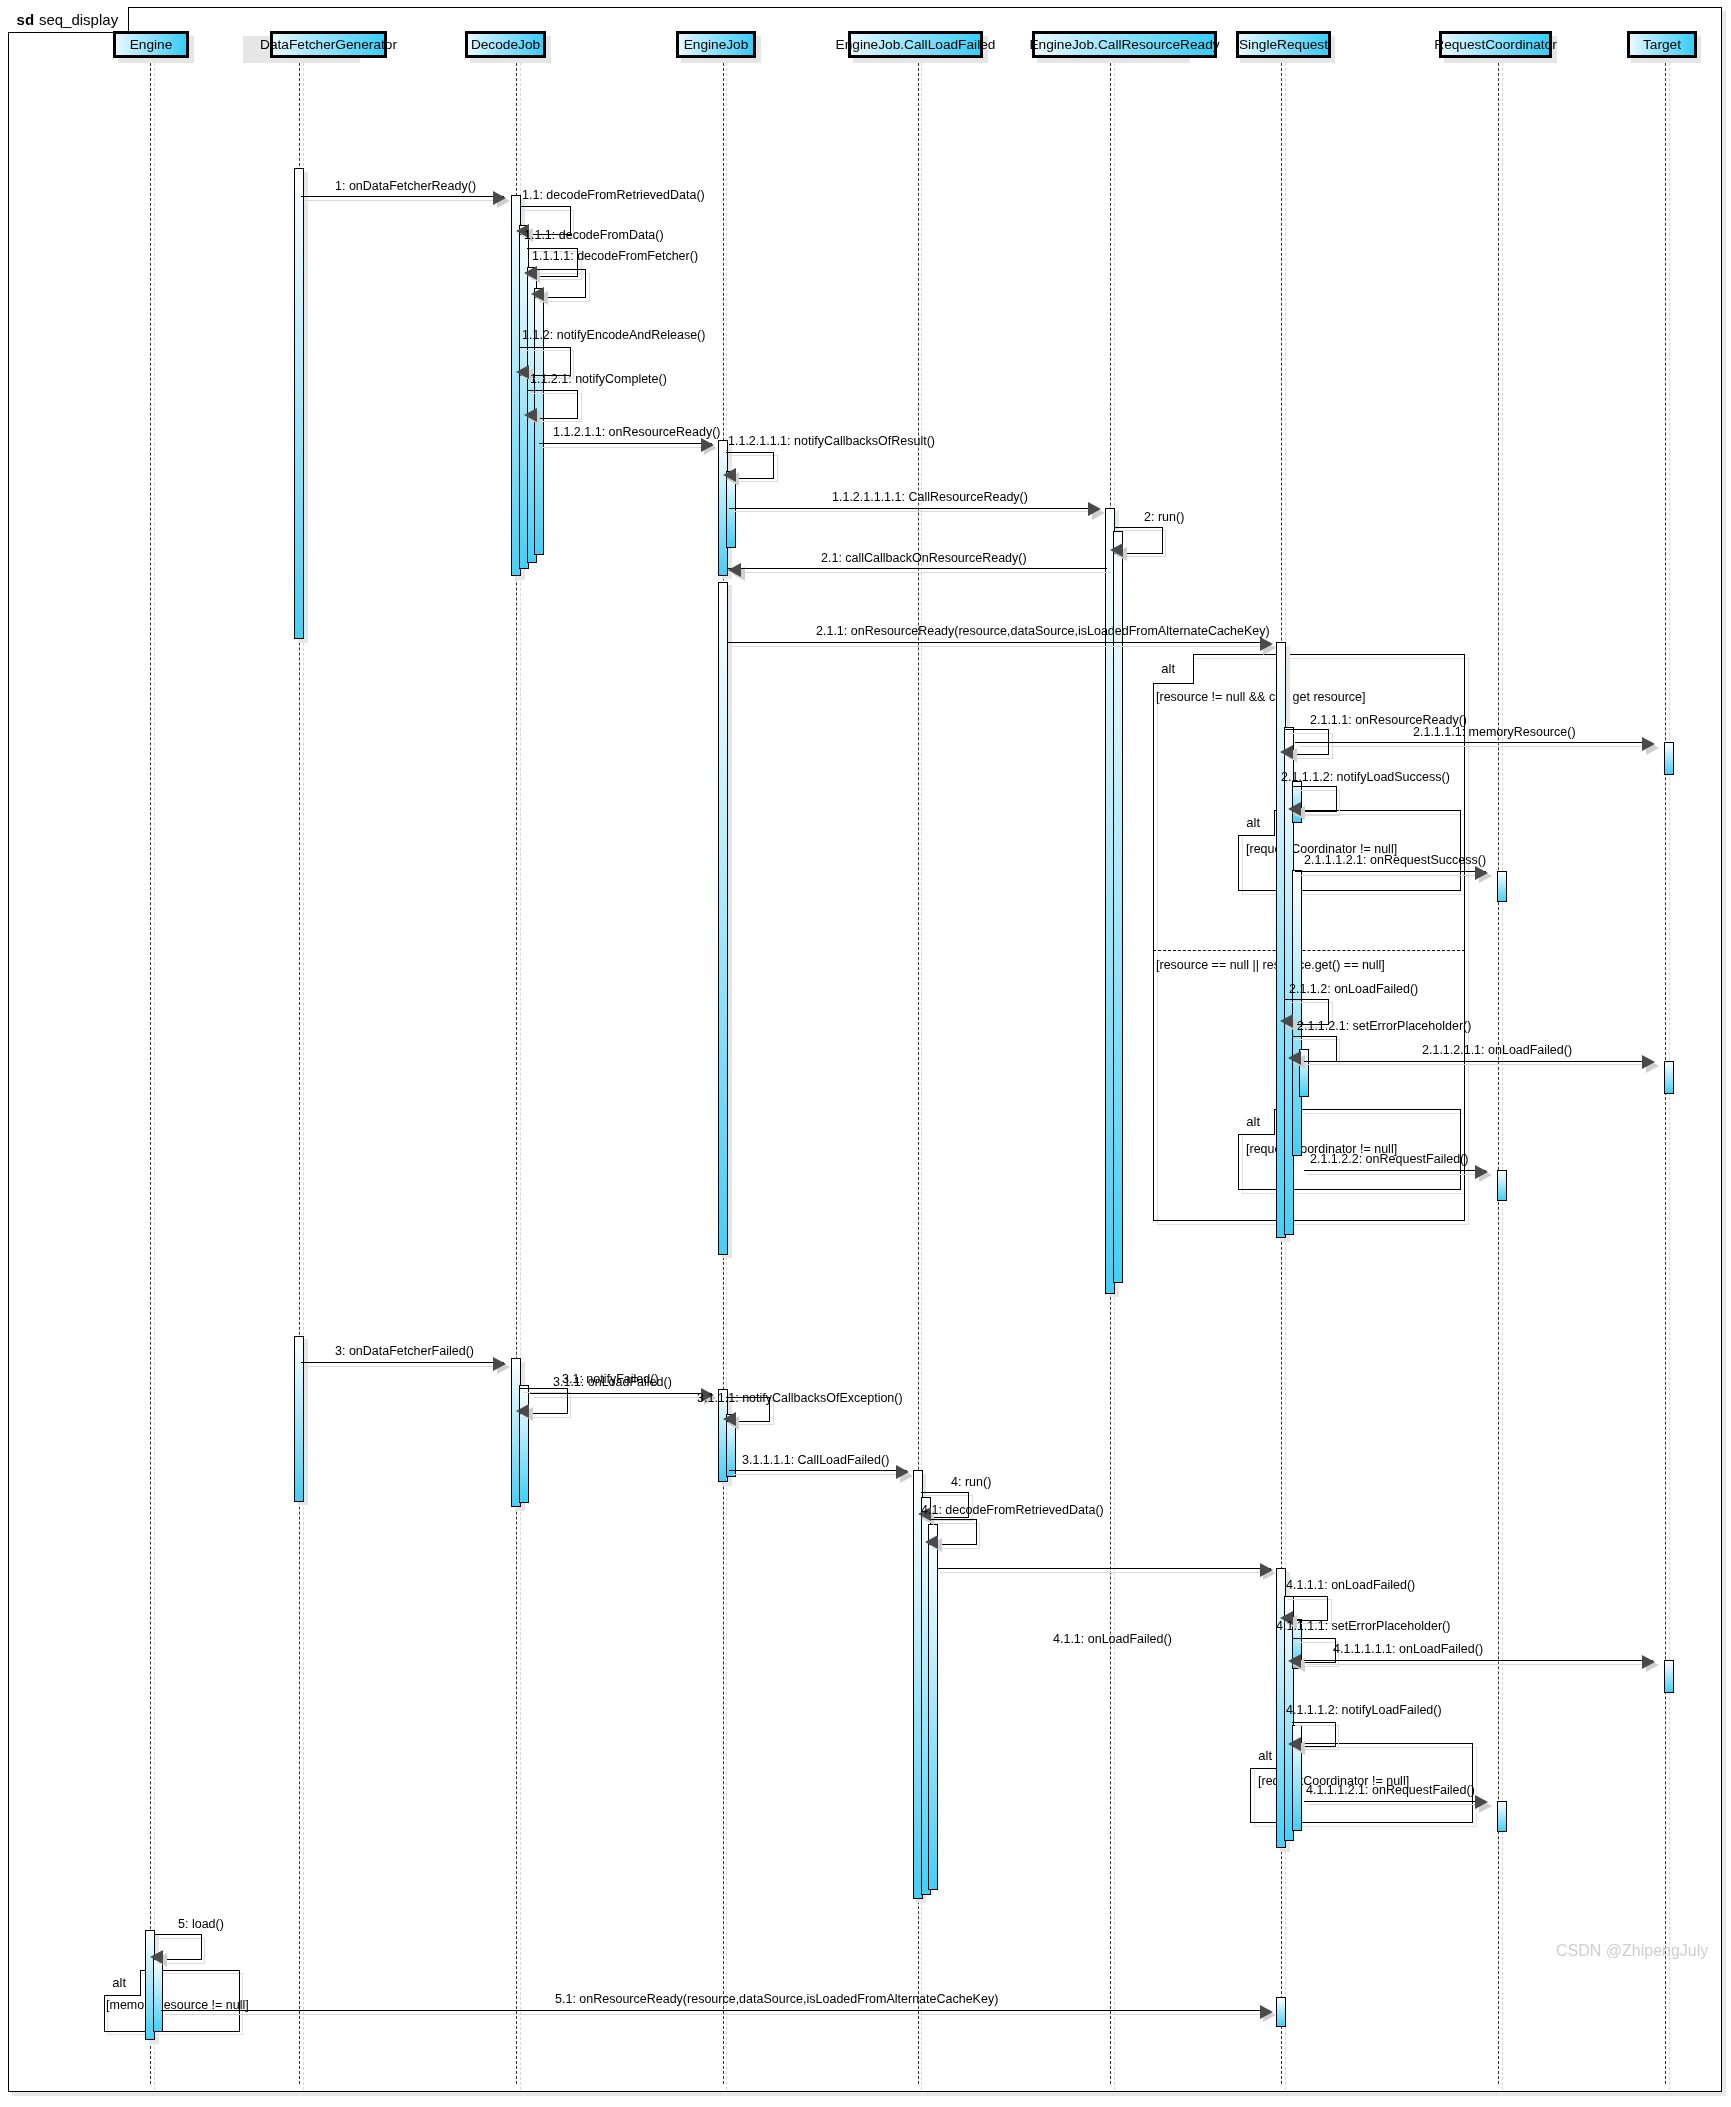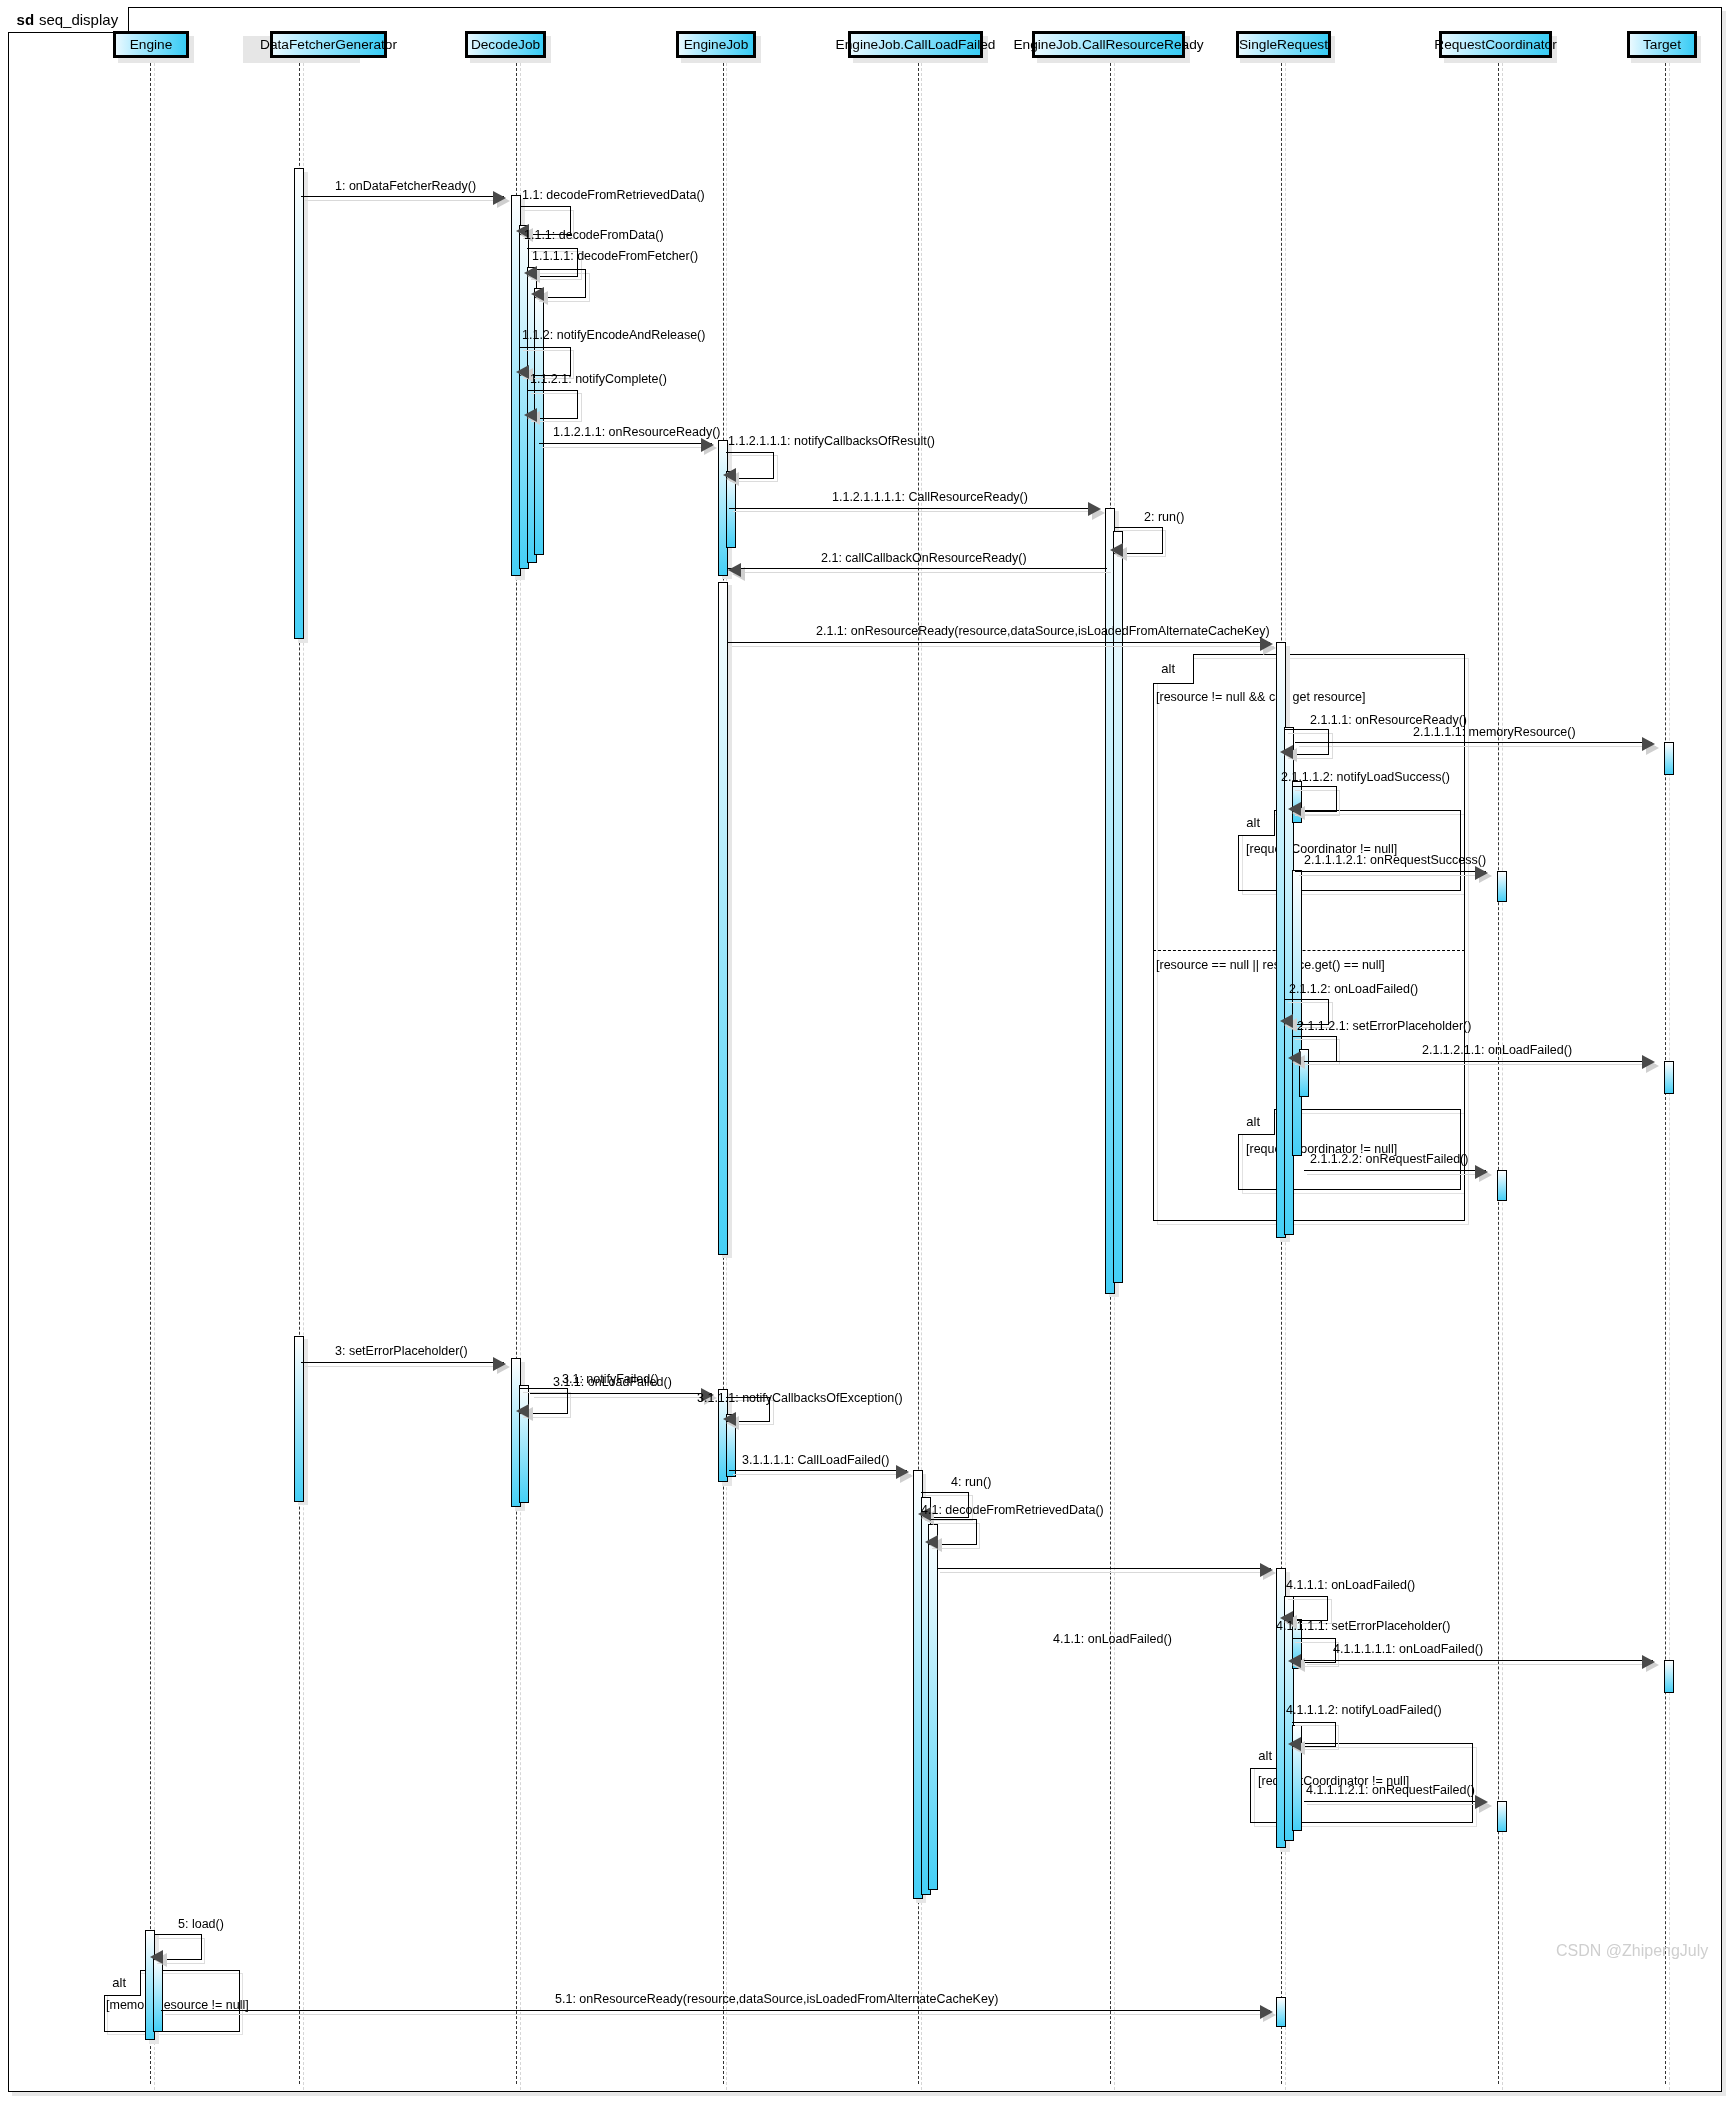--- a/index.html
+++ b/index.html
@@ -101,21 +101,21 @@
   <div class="lifeline" style="left:723px;top:58px;height:2026px;"></div>
 
   <div class="head-shadow" style="left:853px;top:36px;width:135px;height:27px;"></div>
   <div class="head" style="left:848px;top:31px;width:135px;height:27px;">
     <span>EngineJob.CallLoadFailed</span>
     </div>
   <div class="lifeline-g" style="left:921px;top:58px;height:2032px;"></div>
   <div class="lifeline" style="left:918px;top:58px;height:2026px;"></div>
 
   <div class="head-shadow" style="left:1037px;top:36px;width:153px;height:27px;"></div>
-  <div class="head" style="left:1032px;top:31px;width:153px;height:27px;">
+  <div class="head" style="left:1032px;top:31px;width:185px;height:27px;">
     <span>EngineJob.CallResourceReady</span>
     </div>
   <div class="lifeline-g" style="left:1114px;top:58px;height:2032px;"></div>
   <div class="lifeline" style="left:1110px;top:58px;height:2026px;"></div>
 
   <div class="head-shadow" style="left:1240px;top:36px;width:95px;height:27px;"></div>
   <div class="head" style="left:1236px;top:31px;width:95px;height:27px;">
     <span>SingleRequest</span>
     </div>
   <div class="lifeline-g" style="left:1285px;top:58px;height:2032px;"></div>
@@ -341,21 +341,21 @@
   <div class="msg-sh" style="left:1307px;top:1174px;width:182px;"></div>
   <div class="arrow-sh r" style="left:1479px;top:1168px;"></div>
   <div class="msg" style="left:1304px;top:1170px;width:182px;"></div>
   <div class="arrow r" style="left:1475px;top:1165px;"></div>
   <div class="mlabel" style="left:1310px;top:1152px;">2.1.1.2.2: onRequestFailed()</div>
 
   <div class="msg-sh" style="left:305px;top:1366px;width:203px;"></div>
   <div class="arrow-sh r" style="left:497px;top:1360px;"></div>
   <div class="msg" style="left:301px;top:1362px;width:203px;"></div>
   <div class="arrow r" style="left:493px;top:1357px;"></div>
-  <div class="mlabel" style="left:335px;top:1344px;">3: setErrorPlaceholder()</div>
+  <div class="mlabel" style="left:335px;top:1344px;">3: onDataFetcherFailed()</div>
 
   <div class="self-sh" style="left:523px;top:1392px;width:48px;height:26px;"></div>
   <div class="self" style="left:520px;top:1388px;width:48px;height:26px;"></div>
   <div class="arrow-sh l" style="left:520px;top:1407px;"></div>
   <div class="arrow l" style="left:516px;top:1404px;"></div>
   <div class="mlabel" style="left:522px;top:1372px;padding-left:40px;">3.1: notifyFailed()</div>
 
   <div class="msg-sh" style="left:534px;top:1397px;width:181px;"></div>
   <div class="arrow-sh r" style="left:704px;top:1391px;"></div>
   <div class="msg" style="left:530px;top:1393px;width:181px;"></div>

